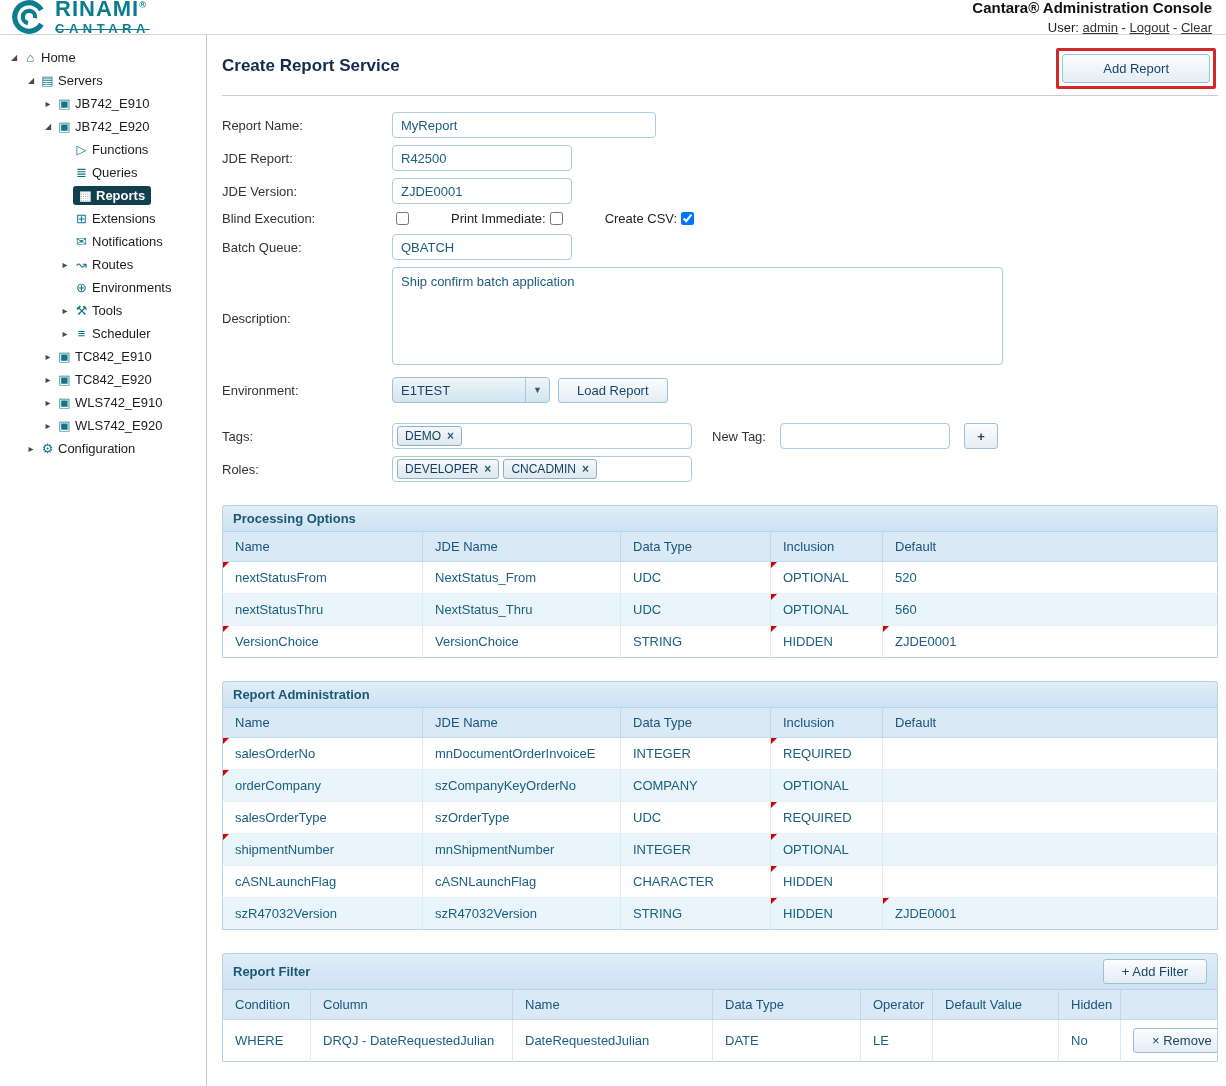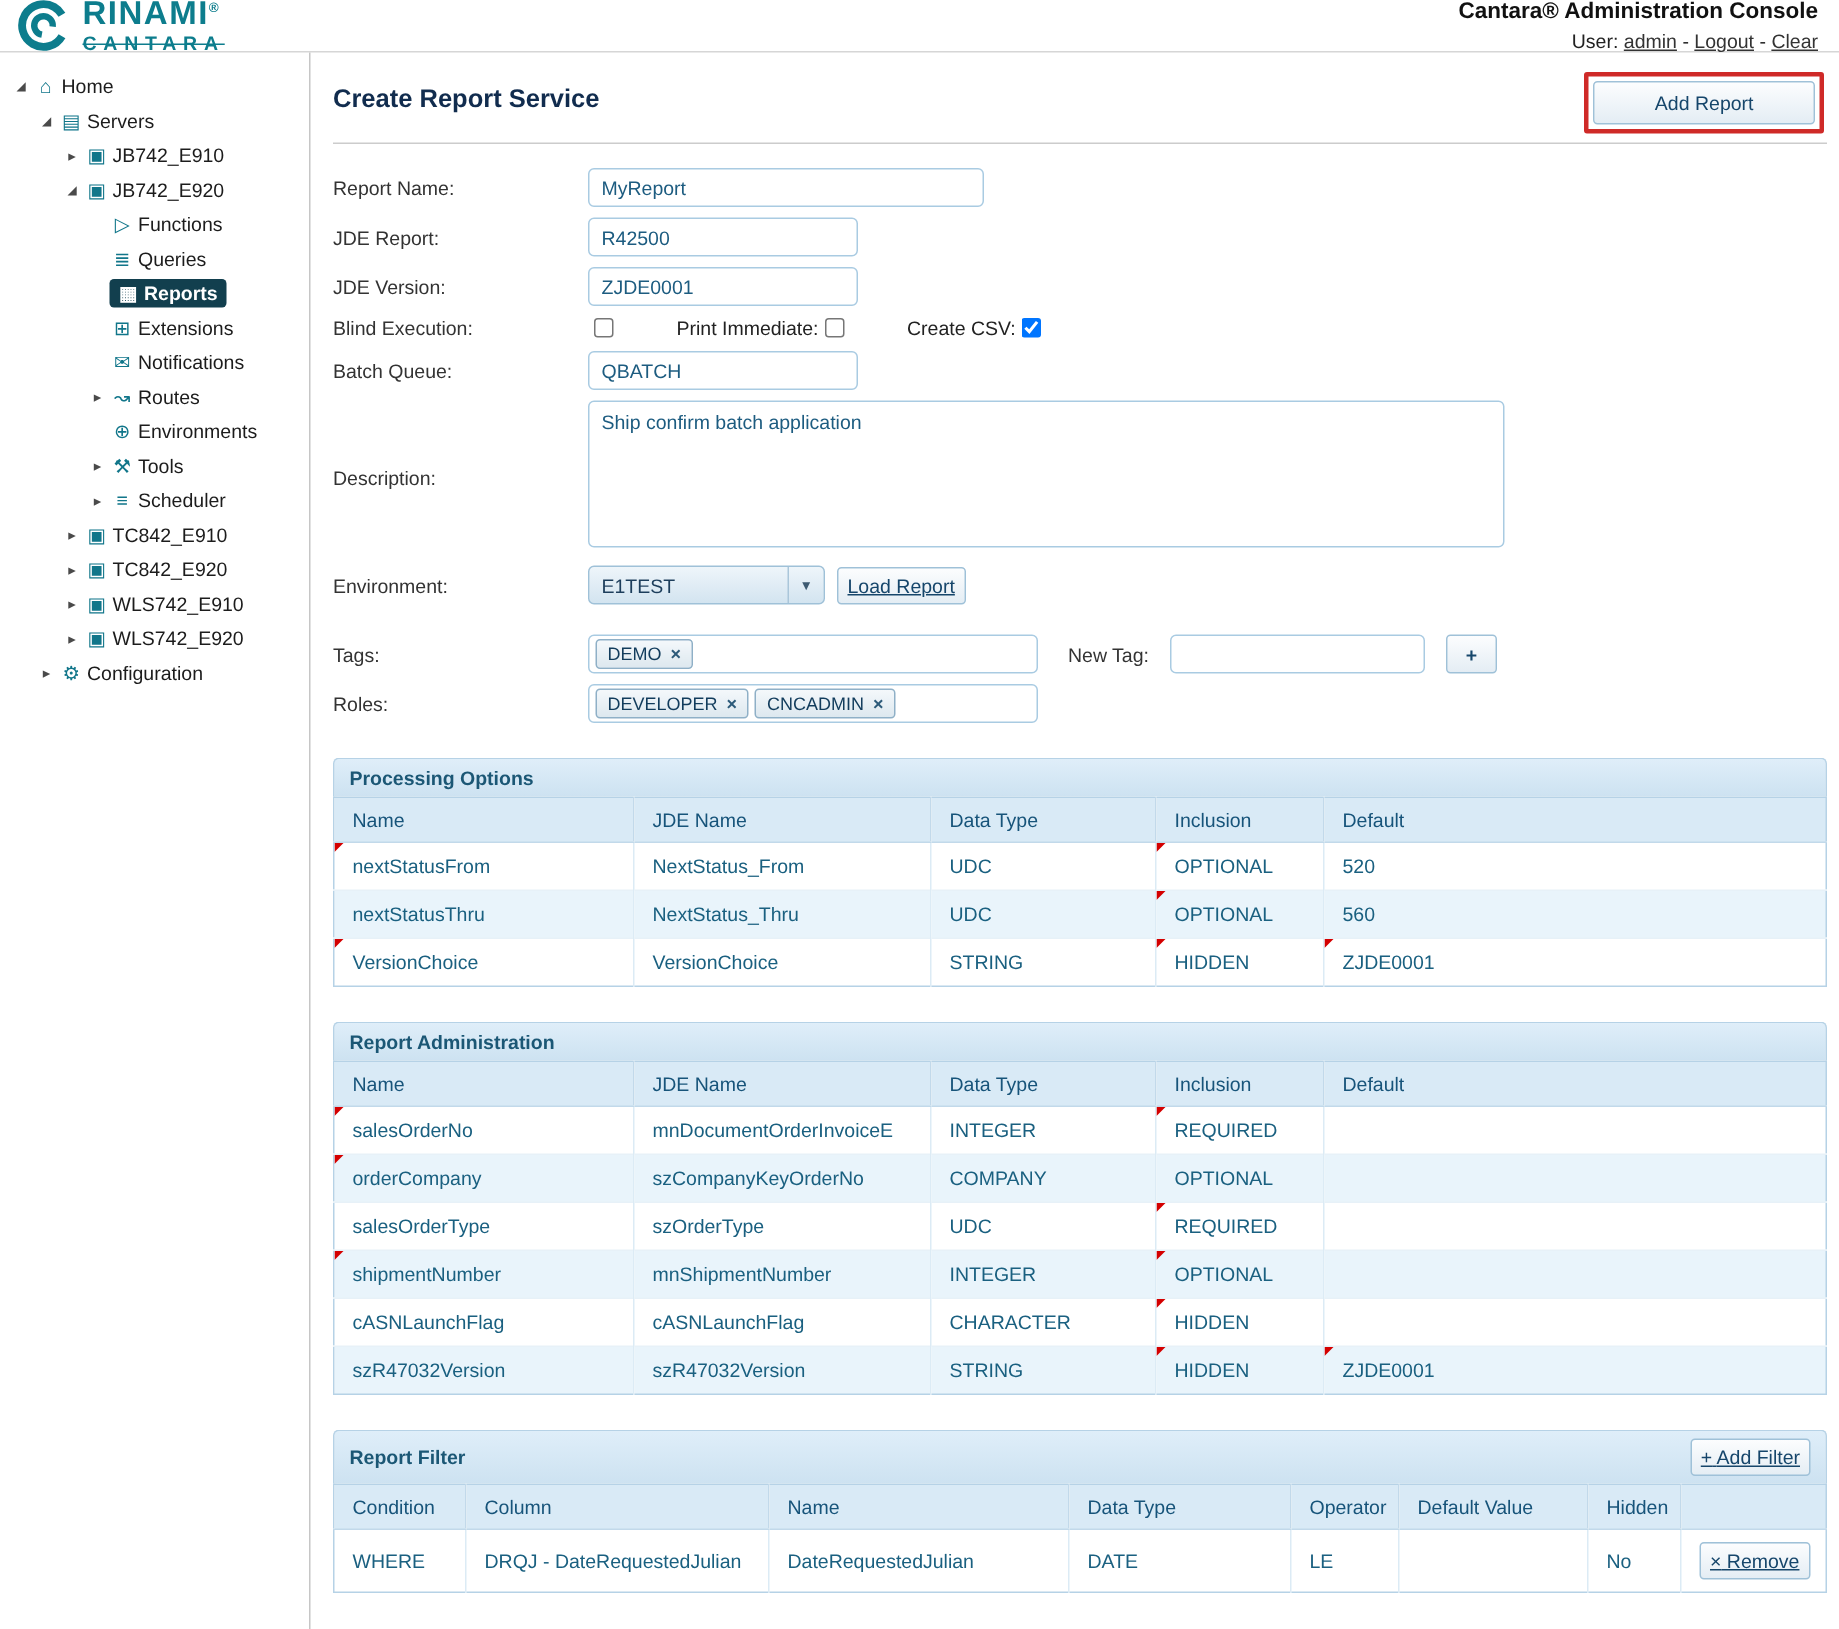--- a/index.html
+++ b/index.html
@@ -48,21 +48,21 @@
     border-bottom: 1px solid #cccccc; padding-bottom: 6px; margin-bottom: 16px; min-height: 42px;
   }
   .page-title { font-size: 17px; font-weight: bold; color: #112c4e; padding-top: 8px; }
   .annotation-box { border: 3px solid #cf2a28; padding: 3px; border-radius: 2px; margin-right: 2px; }
   .btn {
     background: linear-gradient(#fcfdfe, #e4edf4);
     border: 1px solid #9fc1d8; border-radius: 3px;
     color: #16466b; font-size: 13px; font-family: inherit; padding: 6px 14px;
   }
   .btn-add-report { padding: 6px 40px; }
-  .btn-sm { padding: 4px 6px; text-decoration: underline; }
+  .btn-sm { padding: 4px 18px; }
 
   
   .form-row { display: flex; align-items: center; margin-bottom: 7px; }
   .form-row.align-top { align-items: center; }
   .form-label { width: 170px; flex-shrink: 0; color: #333; }
   .align-top .form-label { padding-top: 5px; }
   .text-input {
     border: 1px solid #a9cbe2; border-radius: 4px; height: 26px; padding: 4px 8px;
     font-size: 13px; font-family: inherit; color: #1d5c80; background: #fff;
   }

